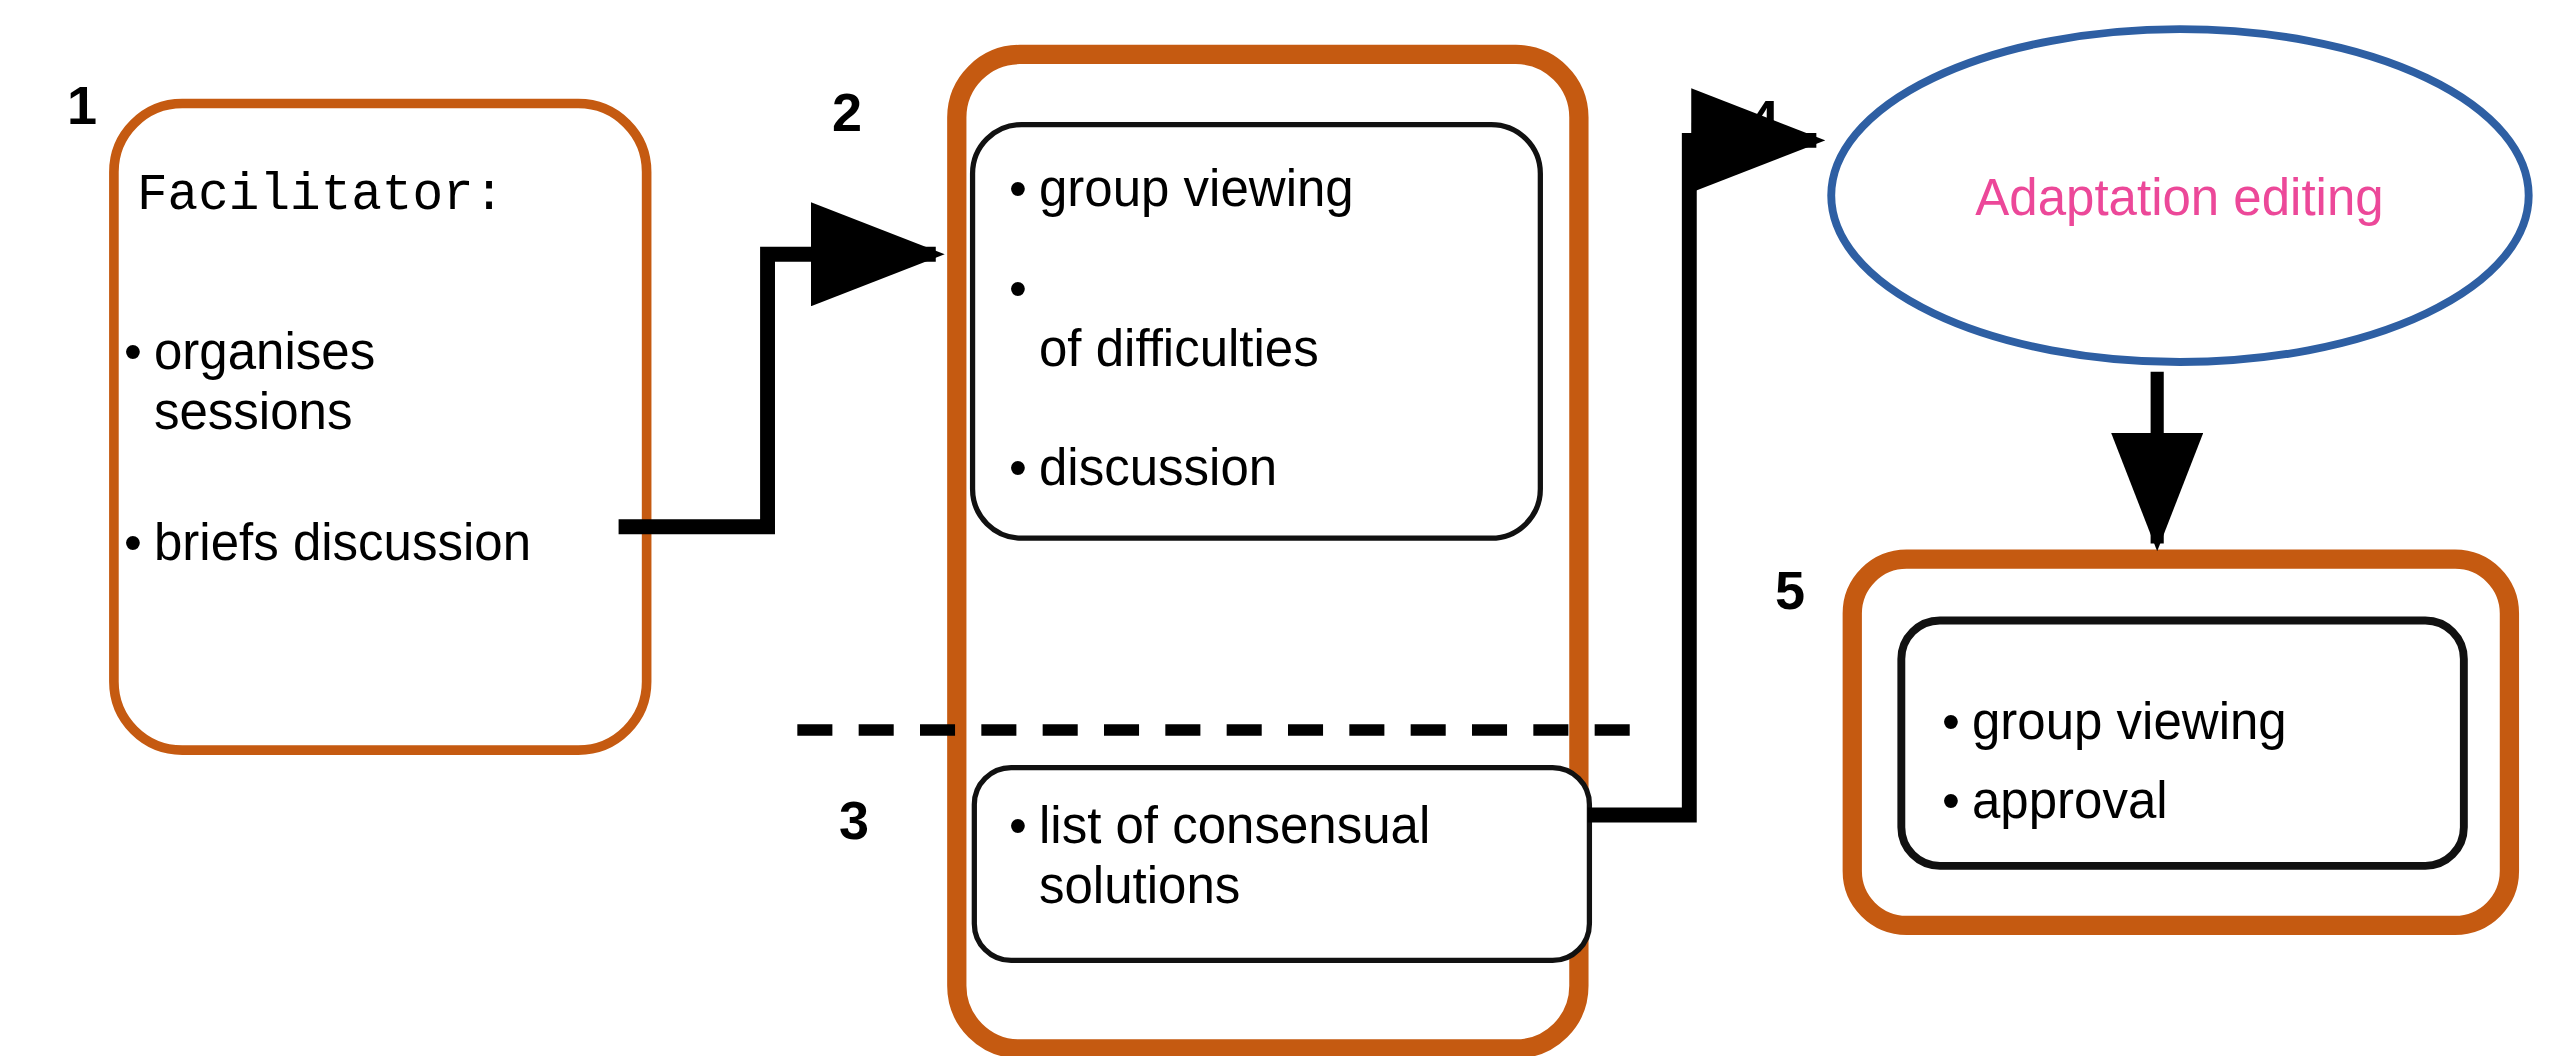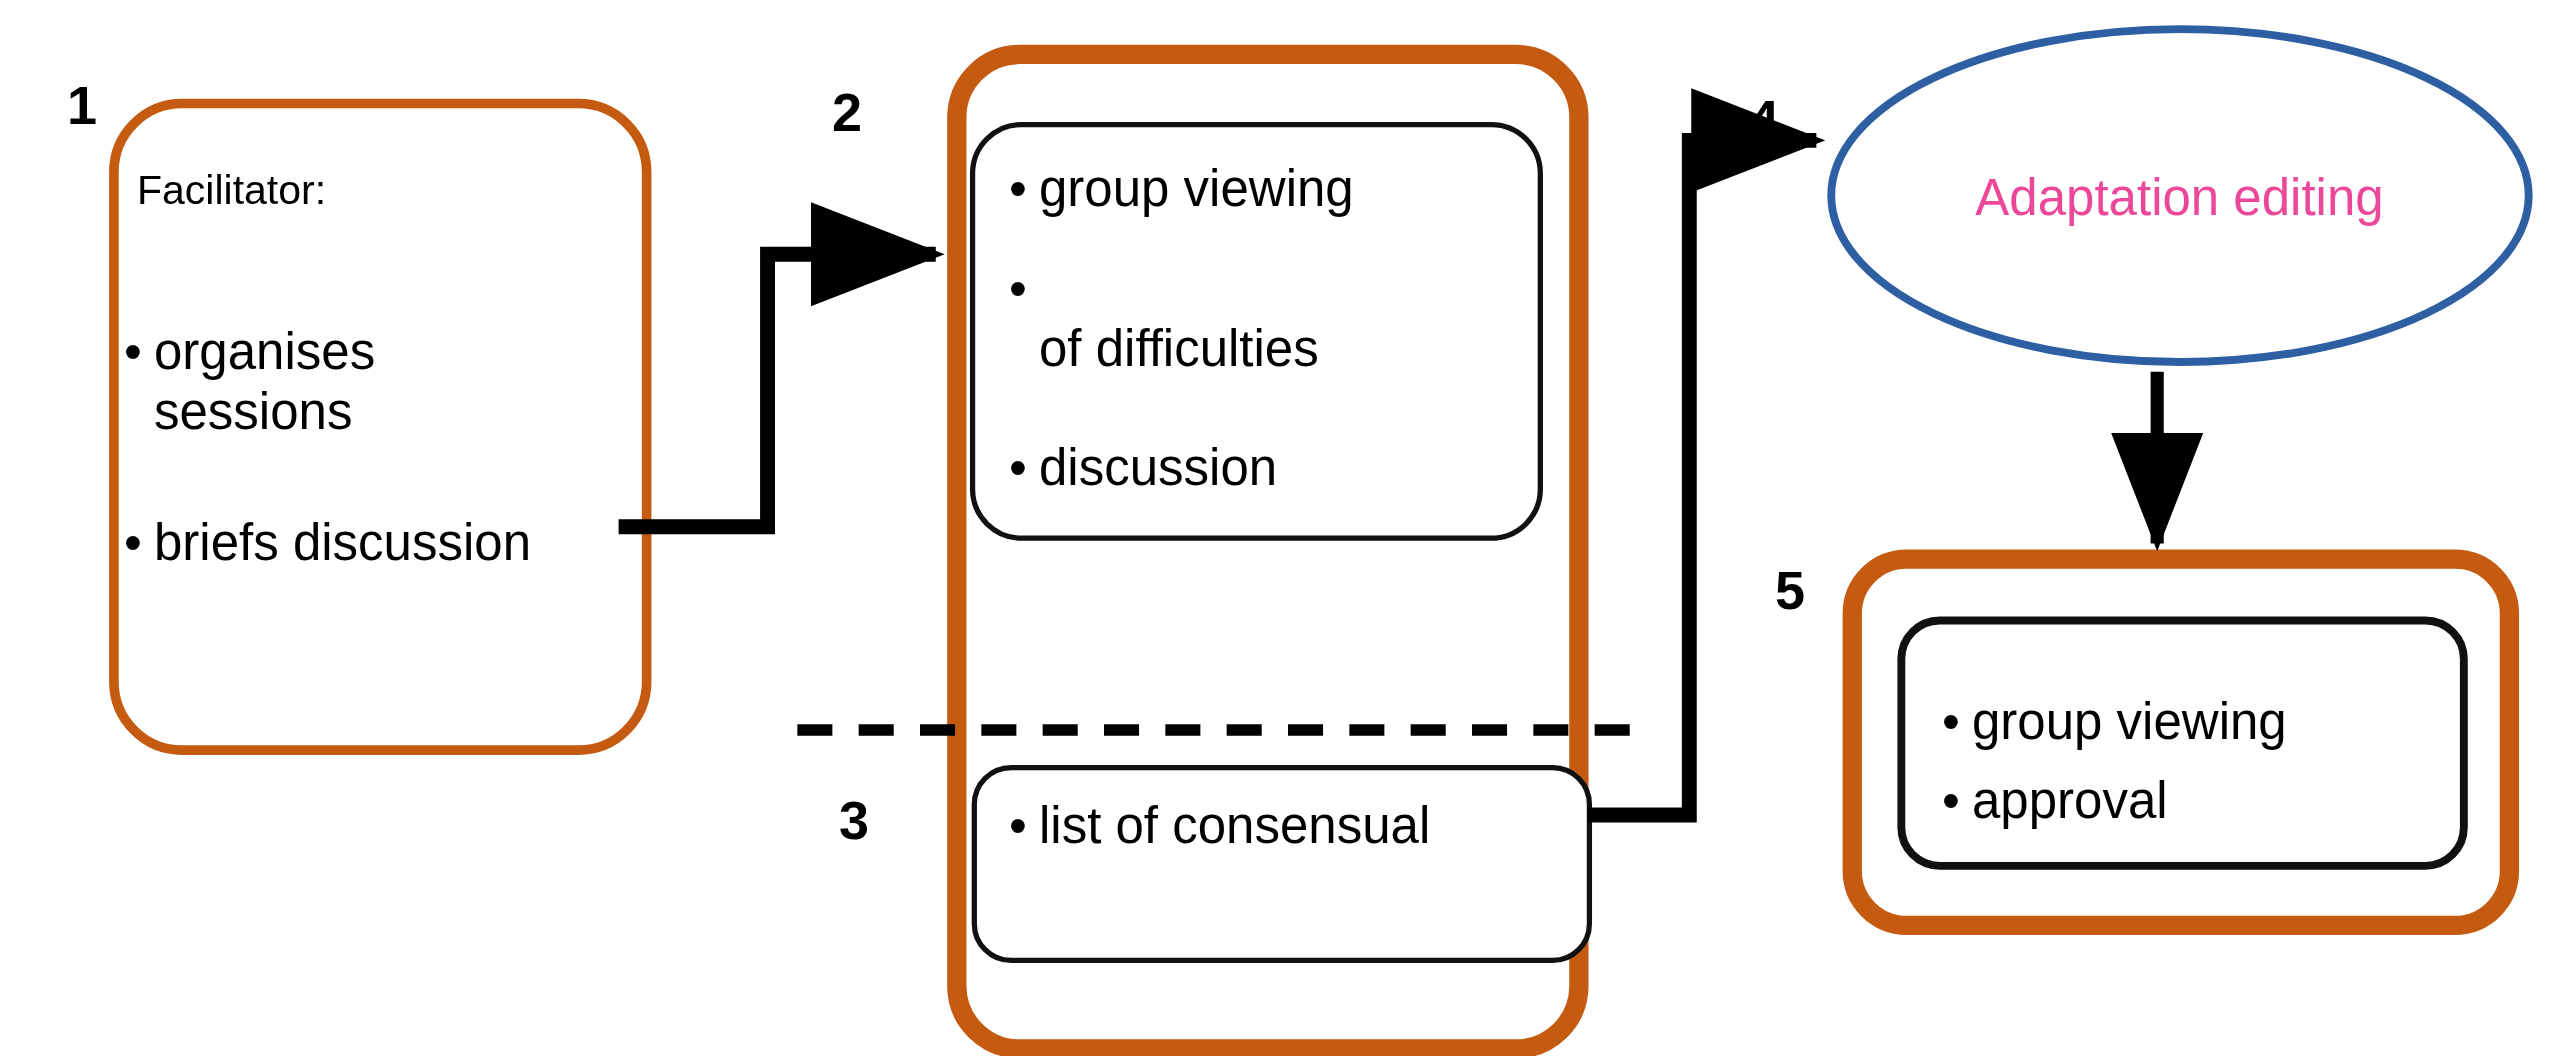--- a/index.html
+++ b/index.html
@@ -30,21 +30,22 @@
     font-family: "Liberation Sans", sans-serif;
     white-space: pre;
     line-height: 1.18;
   }
   .step-num {
     font-weight: bold;
     font-size: 54px;
     letter-spacing: -0.9px;
   }
   .body-text {
-    font-size: 41px;
+    font-size: 51px;
+    font-family: Liberation Mono, monospace;
   }
   .bullet-row {
     position: absolute;
     display: flex;
     align-items: flex-start;
     font-size: 51px;
     color: #000;
     white-space: pre;
   }
   .bullet-dot {
@@ -137,21 +138,21 @@
     <span class="bullet-text"><br><span>of difficulties</span></span>
   </div>
 
   <div class="bullet-row" style="left:1009px; top:438px; width:508px;">
     <span class="bullet-dot">•</span>
     <span class="bullet-text">discussion</span>
   </div>
 
   <div class="bullet-row" style="left:1009px; top:796px; width:578px;">
     <span class="bullet-dot">•</span>
-    <span class="bullet-text"><span>list of consensual</span><br></span>
+    <span class="bullet-text"><span>list of consensual</span><br><span>solutions</span></span>
   </div>
 
   <div class="ellipse-label" style="left:1831px; top:168px; width:697px;">Adaptation editing</div>
 
   <div class="bullet-row" style="left:1942px; top:692px; width:526px;">
     <span class="bullet-dot">•</span>
     <span class="bullet-text">group viewing</span>
   </div>
 
   <div class="bullet-row" style="left:1942px; top:771px; width:526px;">

